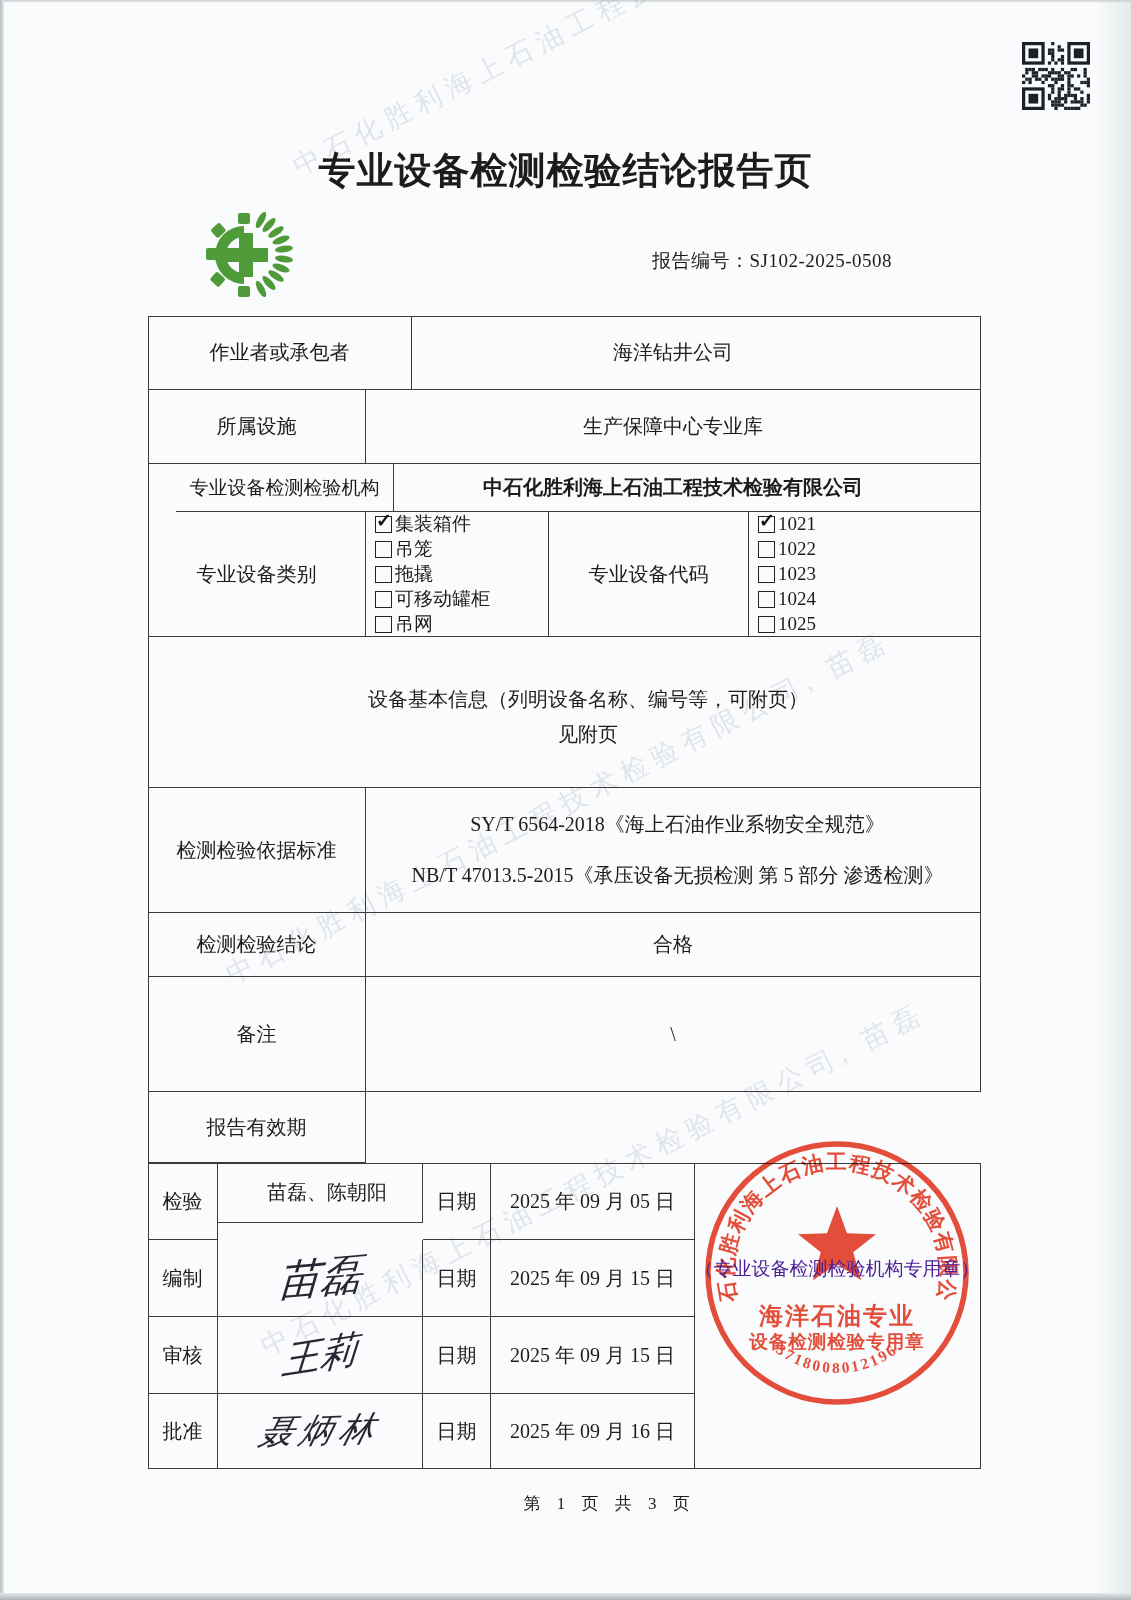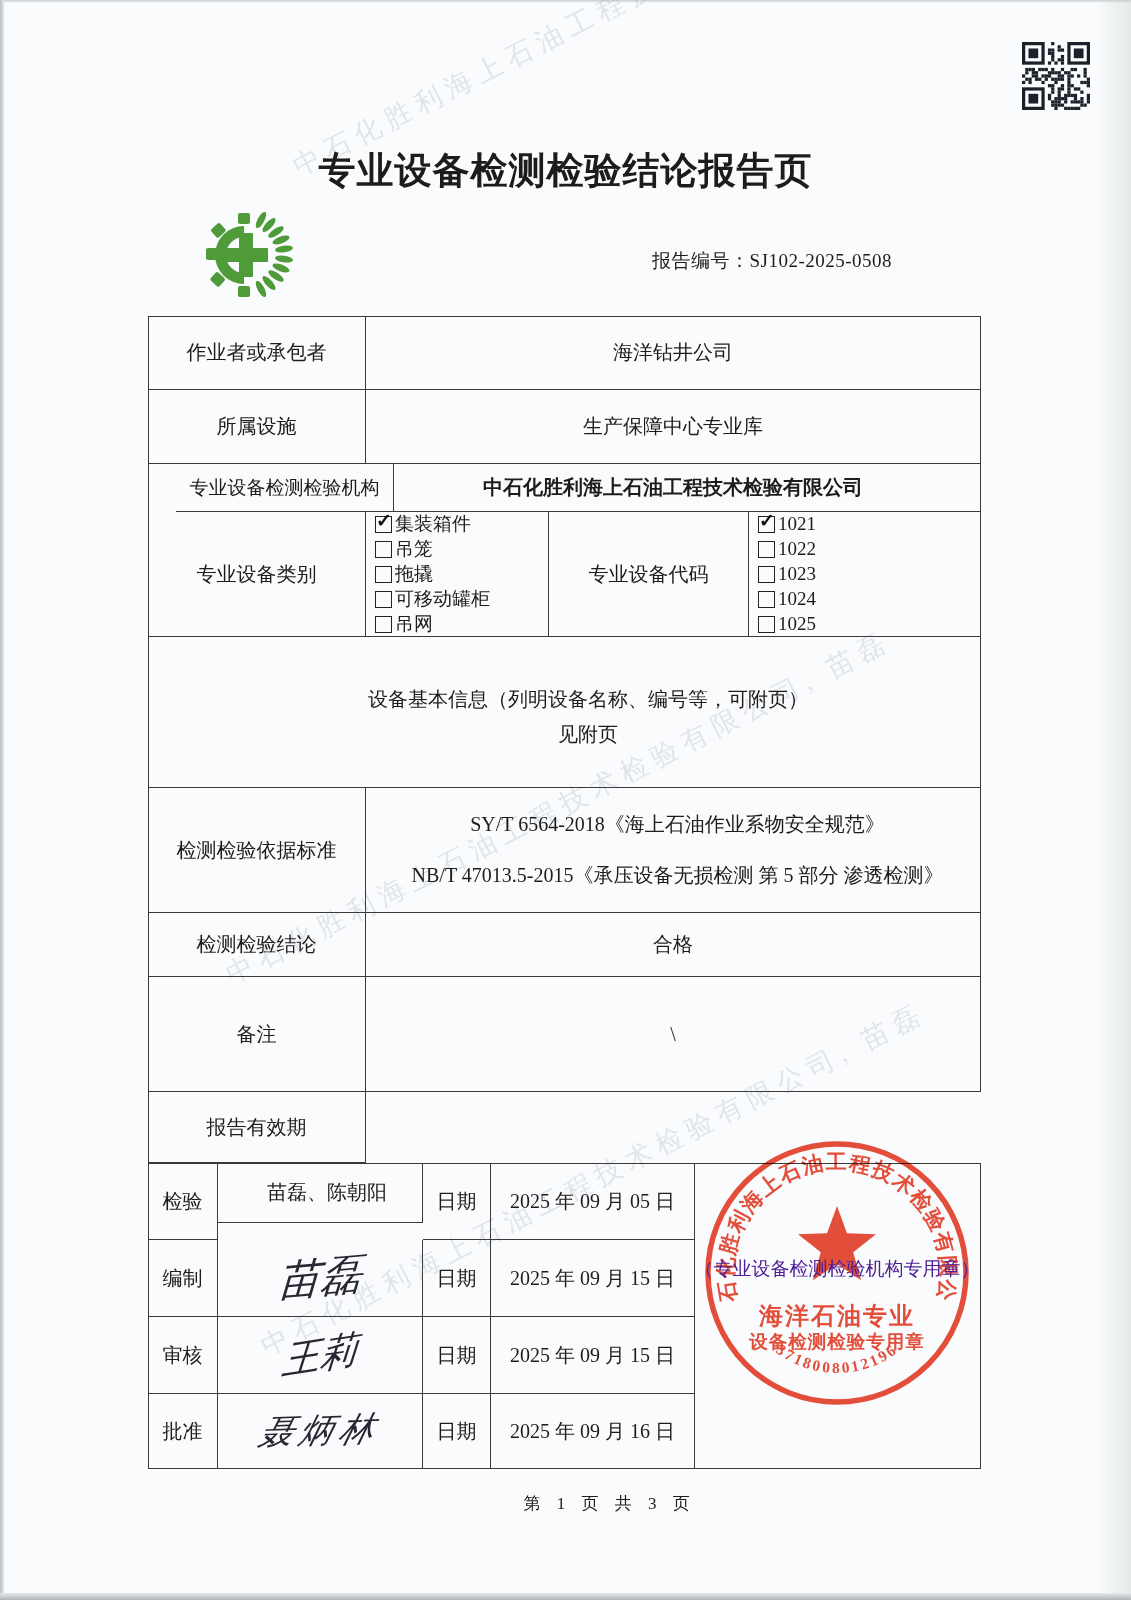--- a/index.html
+++ b/index.html
@@ -225,21 +225,21 @@
         <ellipse cx="84" cy="63" rx="9" ry="3.4" transform="rotate(20 84 63)"></ellipse>
         <ellipse cx="79" cy="71" rx="9" ry="3.4" transform="rotate(34 79 71)"></ellipse>
         <ellipse cx="72" cy="78" rx="9" ry="3.4" transform="rotate(48 72 78)"></ellipse>
         <ellipse cx="64" cy="84" rx="9" ry="3.4" transform="rotate(62 64 84)"></ellipse>
       </g>
     </g>
   </svg>
 
   <div class="tframe" style="left:148px;top:316px;width:833px;height:847px;"></div>
 
-  <div class="tcell" style="left:148px;top:316px;width:218px;height:74px;">作业者或承包者</div>
+  <div class="tcell" style="left:148px;top:316px;width:264px;height:74px;">作业者或承包者</div>
   <div class="tcell" style="left:366px;top:316px;width:615px;height:74px;">海洋钻井公司</div>
 
   <div class="tcell" style="left:148px;top:390px;width:218px;height:74px;">所属设施</div>
   <div class="tcell" style="left:366px;top:390px;width:615px;height:74px;">生产保障中心专业库</div>
 
   <div class="tcell" style="left:148px;top:464px;width:218px;height:48px;font-size:19px;margin-left:28px;">专业设备检测检验机构</div>
   <div class="tcell" style="left:366px;top:464px;width:615px;height:48px;font-weight:bold;">中石化胜利海上石油工程技术检验有限公司</div>
 
   <div class="tcell" style="left:148px;top:512px;width:218px;height:125px;">专业设备类别</div>
   <div class="tcell" style="left:366px;top:512px;width:183px;height:125px;">

